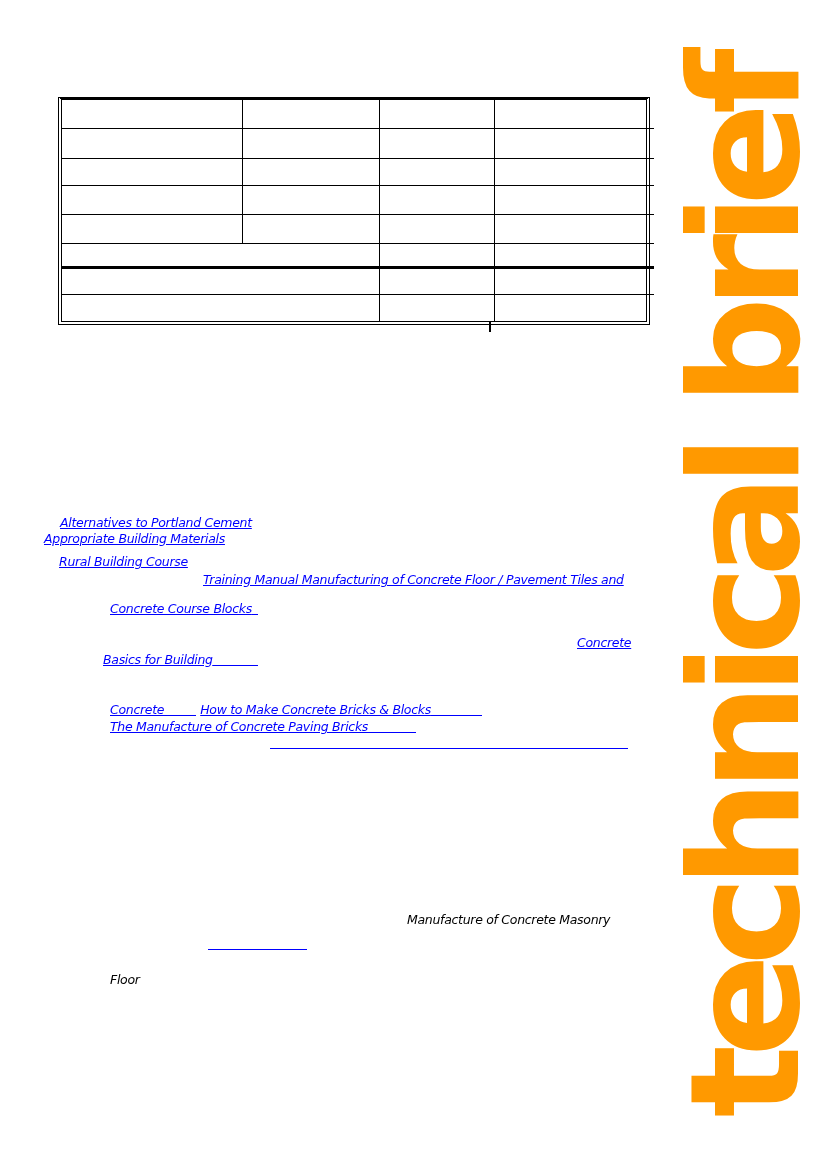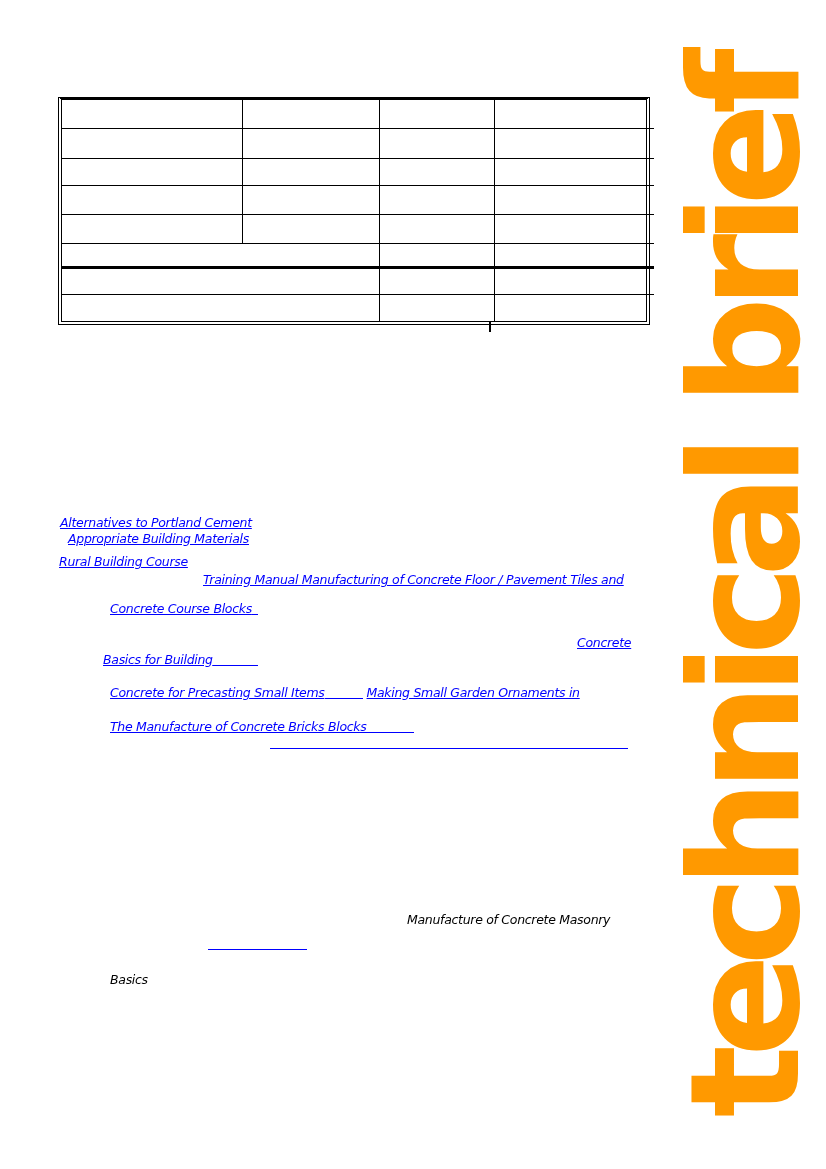--- a/index.html
+++ b/index.html
@@ -124,53 +124,53 @@
             <td></td>
       </tr>
     </tbody>
       </table>
   </div>
   <div class="table-tail"></div>
 
   <div class="line" style="left:60px; top:515px">
     <a class="doc-link">Alternatives to Portland Cement</a>
   </div>
-  <div class="line" style="left:68px; top:531px">
+  <div class="line" style="left:44px; top:531px">
     <a class="doc-link">Appropriate Building Materials</a>
   </div>
   <div class="line" style="left:59px; top:554px">
     <a class="doc-link">Rural Building Course</a>
   </div>
 
   <div class="line" style="left:203px; top:572px">
     <a class="doc-link">Training Manual Manufacturing of Concrete Floor / Pavement Tiles and</a>
   </div>
   <div class="line" style="left:110px; top:601px">
     <a class="doc-link"><span>Concrete Course Blocks</span><span class="ufill" style="width:6px"></span></a>
   </div>
 
   <div class="line" style="left:577px; top:635px">
     <a class="doc-link">Concrete</a>
   </div>
   <div class="line" style="left:103px; top:652px">
     <a class="doc-link"><span>Basics for Building</span><span class="ufill" style="width:45px"></span></a>
   </div>
 
-  <div class="line" style="left:110px; top:685px">
-    <a class="doc-link"><span>Concrete for Precasting Small Items</span><span class="ufill" style="width:38px"></span></a><span class="gap"></span><a class="doc-link">Making Small Garden Ornaments in</a>
+  <div class="line" style="left:110px; top:702px">
+    <a class="doc-link"><span>Concrete</span><span class="ufill" style="width:32px"></span></a><span class="gap"></span><a class="doc-link"><span>How to Make Concrete Bricks &amp; Blocks</span><span class="ufill" style="width:51px"></span></a>
   </div>
   <div class="line" style="left:110px; top:719px">
-    <a class="doc-link"><span>The Manufacture of Concrete Bricks Blocks</span><span class="ufill" style="width:48px"></span></a>
+    <a class="doc-link"><span>The Manufacture of Concrete Paving Bricks</span><span class="ufill" style="width:48px"></span></a>
   </div>
 
   <div class="blank-link" style="left:270px; top:748px; width:358px"></div>
 
   <div class="blank-link" style="left:208px; top:949px; width:99px"></div>
   <div class="line" style="left:407px; top:912px">
     <span>Manufacture of Concrete Masonry</span>
   </div>
   <div class="line" style="left:110px; top:972px">
-    <span>Basics</span>
+    <span>Floor</span>
   </div>
 
   <div class="banner">technical brief</div>
 
 </div>
 
 </body></html>

